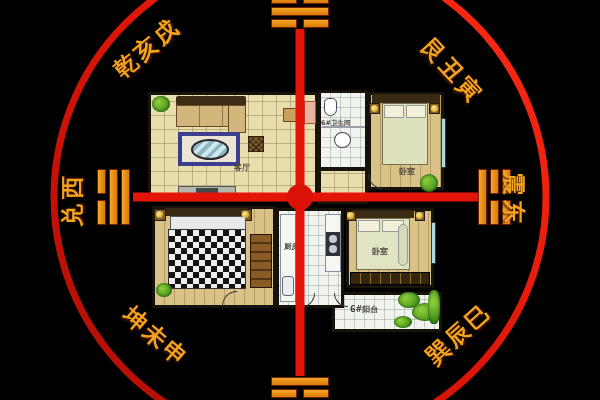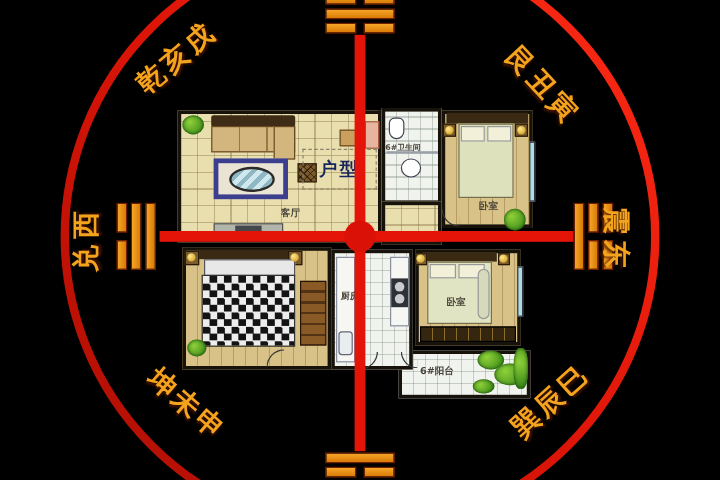--- a/index.html
+++ b/index.html
@@ -154,25 +154,22 @@
     <div class="furn" style="left:398px;top:224px;width:10px;height:42px;background:#d6daba;border:1px solid #999;border-radius:5px;z-index:4;"></div>
     <div class="furn" style="left:350px;top:272px;width:80px;height:13px;border:1px solid #000;z-index:3;background:#35260f;
          background-image:repeating-linear-gradient(90deg,transparent 0 9px,rgba(185,145,60,.65) 9px 10px);"></div>
 
     <div class="plant" style="left:398px;top:292px;width:22px;height:16px;"></div>
     <div class="plant" style="left:412px;top:303px;width:26px;height:18px;"></div>
     <div class="plant" style="left:394px;top:316px;width:18px;height:12px;"></div>
     <div class="plant" style="left:428px;top:290px;width:12px;height:34px;border-radius:40%;"></div>
     <div class="door-arc" style="left:334px;top:293px;width:14px;height:14px;border-left:1.5px solid #333;border-bottom:1.5px solid #333;border-bottom-left-radius:100%;"></div>
 
-    <div id="plan-title-box">
-      <span id="plan-title">户型</span>
-    </div>
-
-    <div class="room-label" style="left:234px;top:172px;font-size:8px;">客厅</div>
+
+    <div class="room-label" style="left:234px;top:162px;font-size:8px;">客厅</div>
     <div class="room-label" style="left:321px;top:119px;font-size:6.5px;">6#卫生间</div>
     <div class="room-label" style="left:399px;top:166px;font-size:8px;">卧室</div>
     <div class="room-label" style="left:284px;top:242px;font-size:7.5px;">厨房</div>
     <div class="room-label" style="left:372px;top:246px;font-size:8px;">卧室</div>
     <div class="room-label" style="left:350px;top:304px;font-size:8px;">6#阳台</div>
   </div>
 
   <svg class="layer" width="600" height="400" style="z-index:5">
     <rect x="295.5" y="29" width="9" height="347" fill="#e51408"></rect>
     <rect x="133" y="192.5" width="345" height="9" fill="#e51408"></rect>

